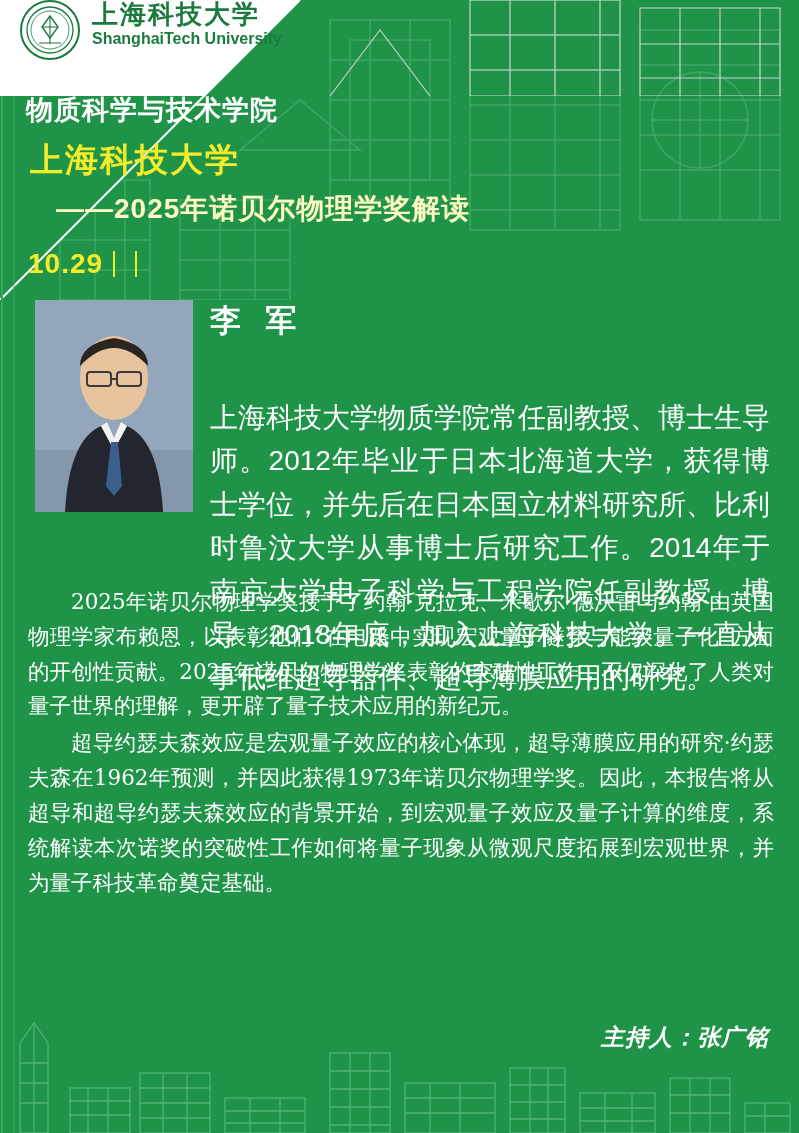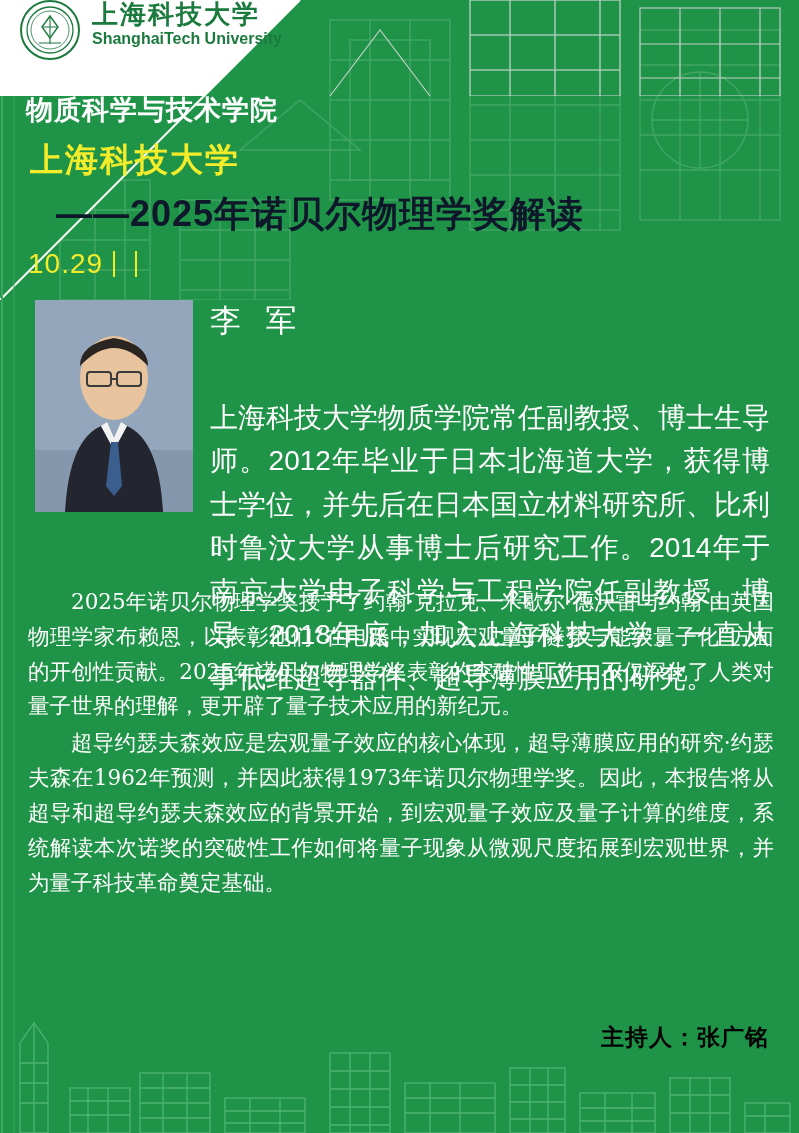--- a/index.html
+++ b/index.html
@@ -116,31 +116,31 @@
     left: 30px;
     font-size: 33px;
     font-weight: bold;
     color: #f3ec2a;
     letter-spacing: 2px;
   }
   .sub-title {
     position: absolute;
     top: 190px;
     left: 56px;
-    font-size: 36px;
-    font-weight: bold;
-    color: #0f172a;
+    font-size: 28px;
+    font-weight: bold;
+    color: #fef9c3;
     letter-spacing: 1px;
   }
   .meta-line {
     position: absolute;
     top: 248px;
     left: 28px;
     font-size: 28px;
-    font-weight: normal;
+    font-weight: bold;
     color: #f3ec2a;
     letter-spacing: 1px;
     display: flex;
     align-items: center;
     justify-content: flex-end;
   }
   .meta-sep {
     display: inline-block;
     width: 2px;
     height: 26px;
@@ -159,21 +159,21 @@
     overflow: hidden;
     z-index: 5;
   }
   .photo svg { display:block; }
 
   .speaker-name {
     position: absolute;
     top: 300px;
     left: 210px;
     font-size: 31px;
-    font-weight: normal;
+    font-weight: bold;
     color: #ffffff;
     letter-spacing: 8px;
   }
   .speaker-bio {
     position: absolute;
     top: 348px;
     left: 210px;
     width: 560px;
     font-size: 28px;
     line-height: 1.55;
@@ -199,23 +199,24 @@
     margin: 0 0 2px 0;
     text-indent: 2em;
   }
 
   .host {
     position: absolute;
     top: 1022px;
     right: 30px;
     font-size: 23px;
     font-weight: bold;
-    color: #000000;
+    color: #ffffff;
     letter-spacing: 1px;
     z-index: 5;
+    font-style: italic;
   }
 </style>
 </head>
 <body>
 
 <div class="poster">
 
   <div class="bg-top-white"></div>
 
   <svg class="bg-diag" viewBox="0 0 799 300" preserveAspectRatio="none">

